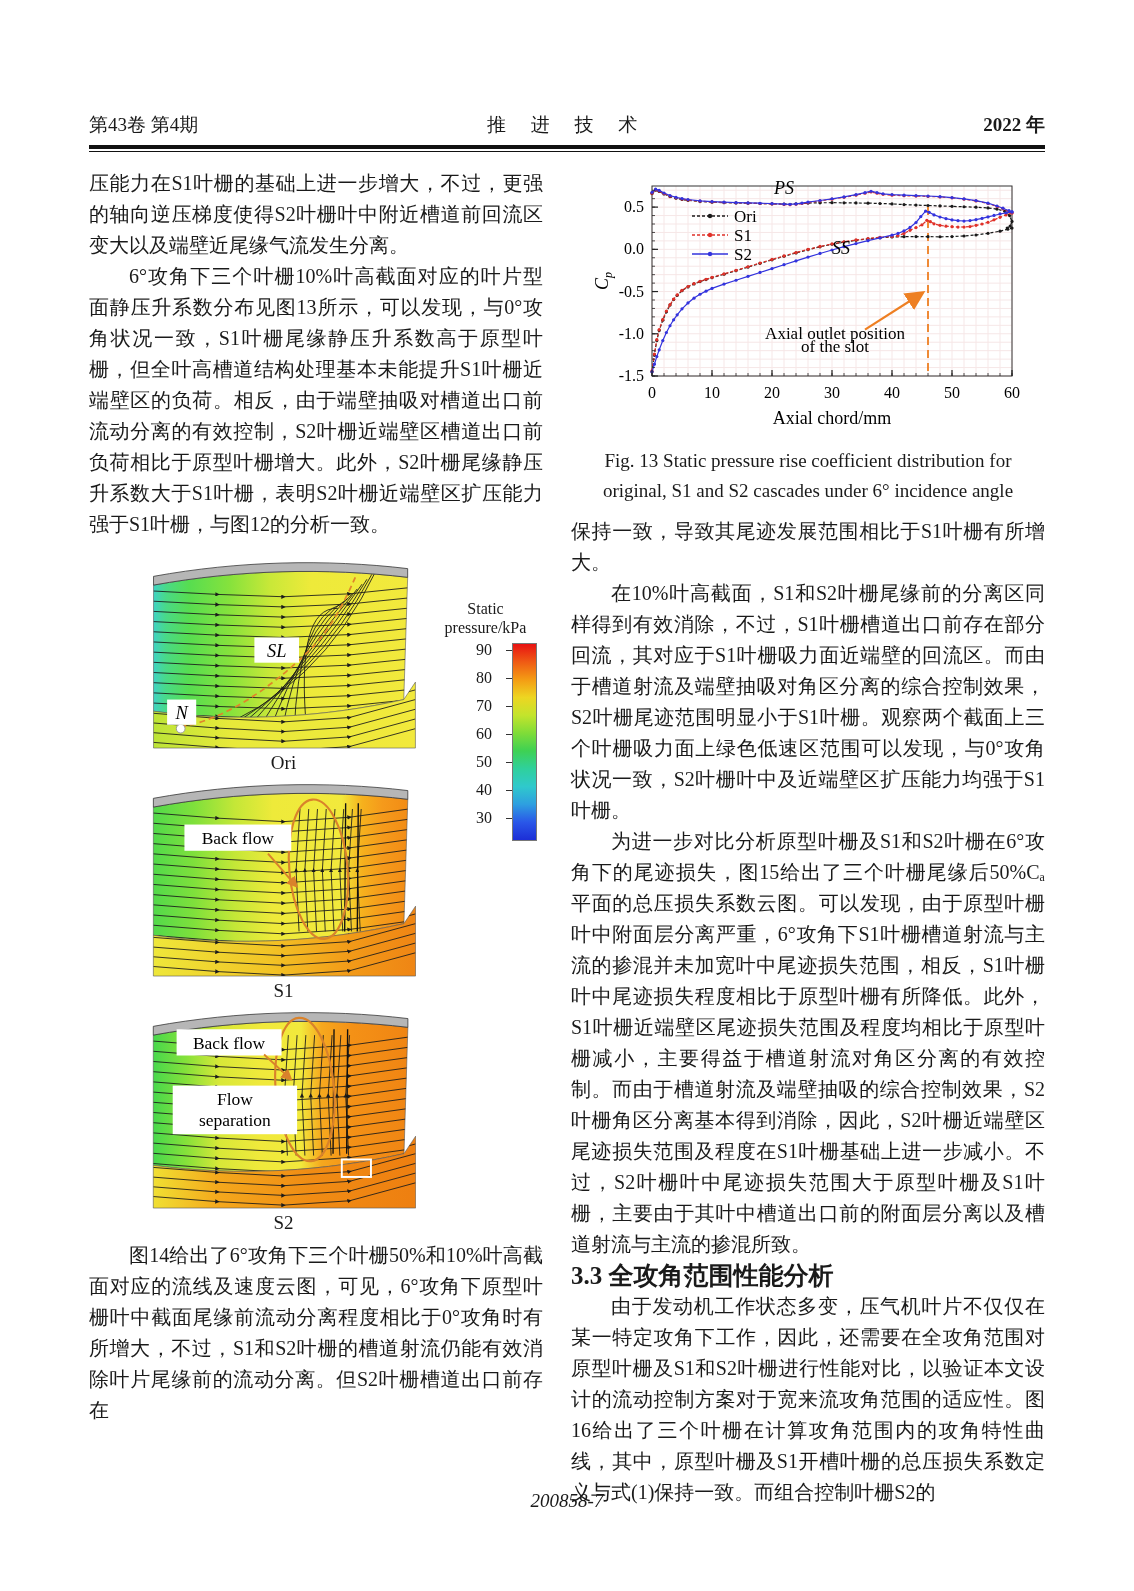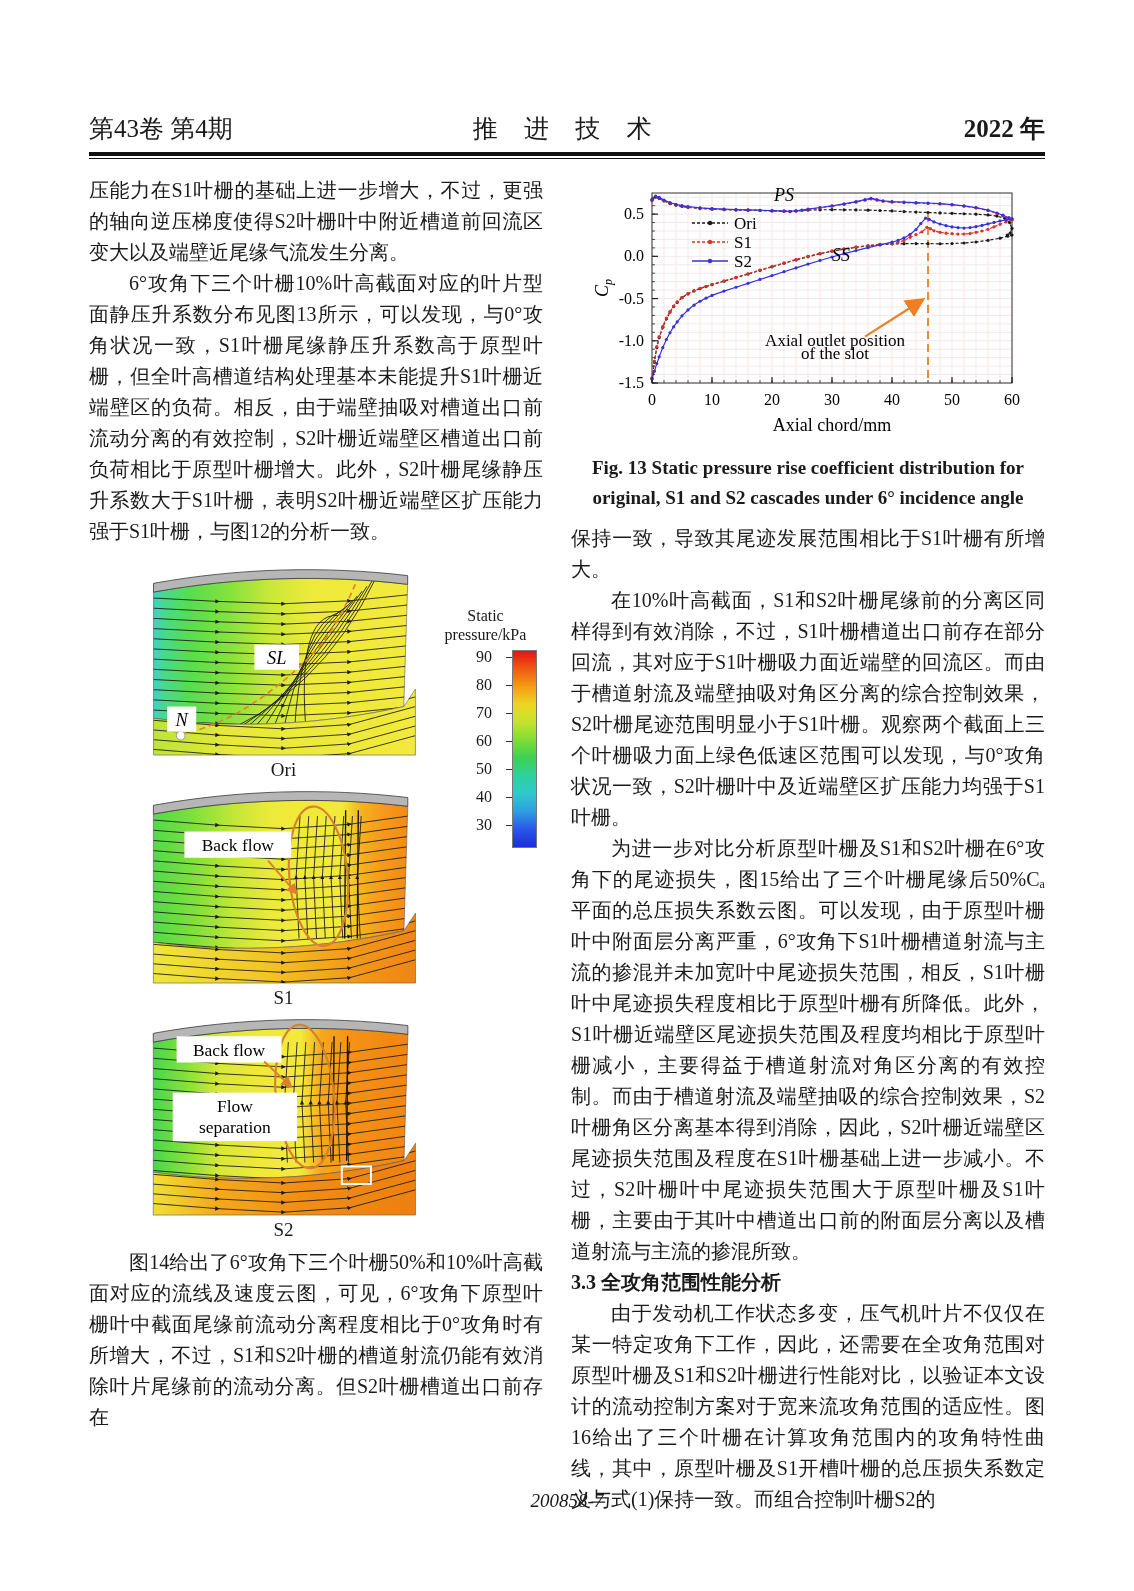--- a/index.html
+++ b/index.html
@@ -1,45 +1,45 @@
 <!DOCTYPE html>
 <html><head>
 <meta charset="utf-8">
 <style>
   html,body{margin:0;padding:0;background:#e8e8e8;}
   .page{position:relative;width:1134px;height:1591px;margin:0 auto;background:#ffffff;
         font-family:"Liberation Serif","DejaVu Serif",serif;color:#1a1a1a;overflow:hidden;}
   
-  .hdr{display:flex;align-items:baseline;margin:112px 89px 0;font-size:25px;}
+  .hdr{display:flex;align-items:baseline;margin:112px 89px 0;font-size:19px;}
   .hdr .hl{width:220px;text-align:left;}
   .hdr .hc{flex:1;text-align:center;letter-spacing:10px;}
   .hdr .hr{width:220px;text-align:right;font-weight:bold;}
   .rule1{margin:7px 89px 0;border-top:4px solid #111;}
   .rule2{margin:2px 89px 0;border-top:1px solid #111;}
   
   .columns{display:flex;gap:28px;padding:0 89px;margin-top:16px;}
   .col-l{width:458px;}
   .col-r{width:481px;}
   p.body{font-size:20px;line-height:31px;text-align:justify;margin:0;}
   p.indent{text-indent:2em;}
-  h3.sec{font-size:20px;line-height:31px;margin:0;font-weight:bold;}
+  h3.sec{font-size:25px;line-height:31px;margin:0;font-weight:bold;}
   
   .fig12{position:relative;width:392px;margin:16px 0 4px 62px;}
   .panels{width:265px;}
   .panel-label{width:265px;text-align:center;font-size:19px;line-height:26px;}
   .panel-svg{display:block;}
   
   .cbarwrap{position:absolute;left:277px;top:2px;width:115px;}
   .cbar-title{text-align:center;font-size:16px;line-height:19px;margin-bottom:6px;margin-top:41px;}
   .cbar-body{position:relative;height:196px;margin-left:44px;}
   .cbar-bar{position:absolute;left:40px;top:0;width:23px;height:196px;border:1px solid #777;}
   .cb-tick{position:absolute;left:0;width:40px;height:0;}
   .cb-num{position:absolute;right:20px;top:-9px;font-size:16px;}
   .cb-line{position:absolute;right:0;top:0;width:6px;border-top:1px solid #333;}
-  .caption{font-size:19px;line-height:30px;font-weight:bold;text-align:center;margin:8px 0 10px;}
+  .caption{font-size:19px;line-height:30px;font-weight:normal;text-align:center;margin:8px 0 10px;}
   
   .fig13{margin:2px 0 0;}
   .fig13 svg{display:block;margin:0 auto;}
   .footer{position:absolute;top:1490px;left:0;width:100%;text-align:center;font-size:19px;font-style:italic;}
   text{font-family:"Liberation Serif","DejaVu Serif",serif;}
 </style>
 </head>
 <body>
 
 <div class="page">

